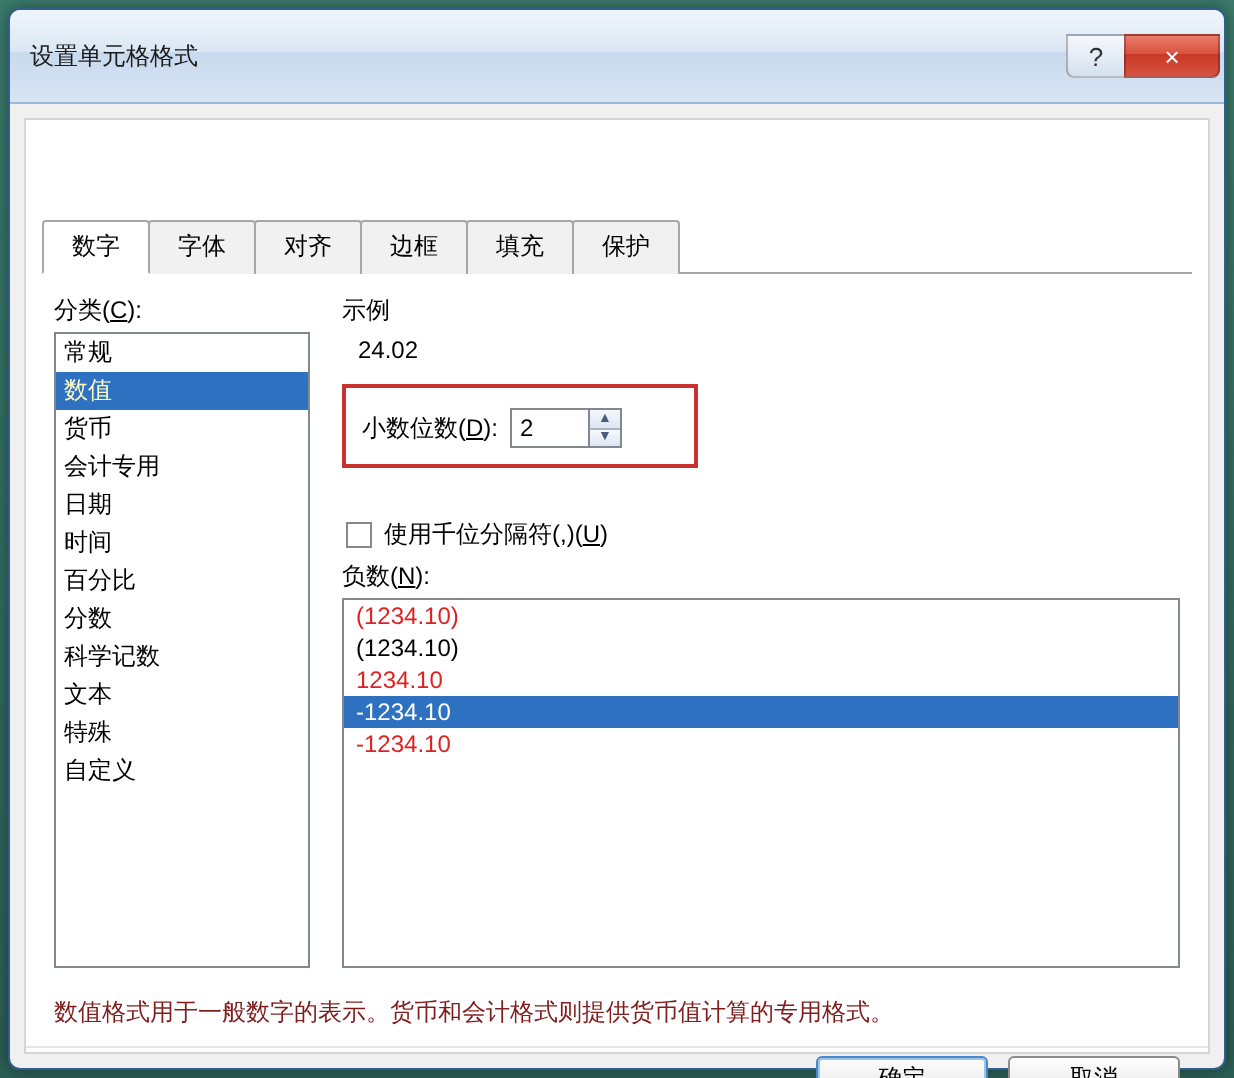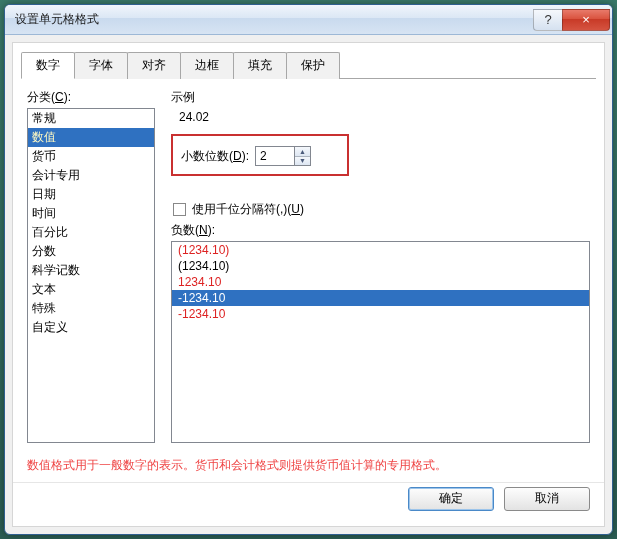--- a/index.html
+++ b/index.html
@@ -19,21 +19,21 @@
     left: 4px; top: 4px; right: 4px; bottom: 4px;
     background: #f0f0f0;
     border: 1px solid #2f5f8f;
     border-radius: 6px;
     box-shadow: 0 0 8px rgba(0,0,0,.4);
     display: flex;
     flex-direction: column;
   }
 
   .titlebar {
-    height: 30px;
+    height: 47px;
     background: linear-gradient(to bottom, #f0f5fb 0%, #dbe7f5 45%, #c9daee 46%, #d7e4f3 100%);
     border-bottom: 1px solid #9db8d6;
     border-radius: 5px 5px 0 0;
     display: flex;
     align-items: center;
     padding-left: 10px;
   }
   .titlebar .title {
     flex: 1;
     color: #1a1a1a;
@@ -60,20 +60,21 @@
     flex: 1;
     background: #ffffff;
     margin: 7px;
     border: 1px solid #d6d6d6;
     position: relative;
   }
 
   .tabs {
     display: flex;
     padding: 8px 0 0 8px;
+    margin-top: 41px;
   }
   .tab {
     border: 1px solid #a7a7a7;
     border-bottom: none;
     background: #f1f1f1;
     padding: 4px 0;
     width: 54px;
     text-align: center;
     margin-right: -1px;
     position: relative;
@@ -159,21 +160,21 @@
     background: #fff;
     overflow: auto;
   }
   .neg-list::-webkit-scrollbar { width: 17px; }
   .neg-list::-webkit-scrollbar-track { background: #f0f0f0; border-left: 1px solid #d8d8d8; }
   .neg-list::-webkit-scrollbar-thumb { background: #cdcdcd; border: 1px solid #a8a8a8; }
   .neg-list div { padding: 1px 6px; }
   .neg-red { color: #d22; }
   .neg-selected { background: #2f71c1; color: #fff !important; }
 
-  .desc { margin-top: 14px; color: #ef4444; }
+  .desc { margin-top: 14px; color: #7f1d1d; }
 
   .footer {
     height: 32px;
     display: flex;
     justify-content: flex-end;
     align-items: center;
     padding-right: 14px;
     border-top: 1px solid #e6e6e6;
     gap: 10px;
   }

